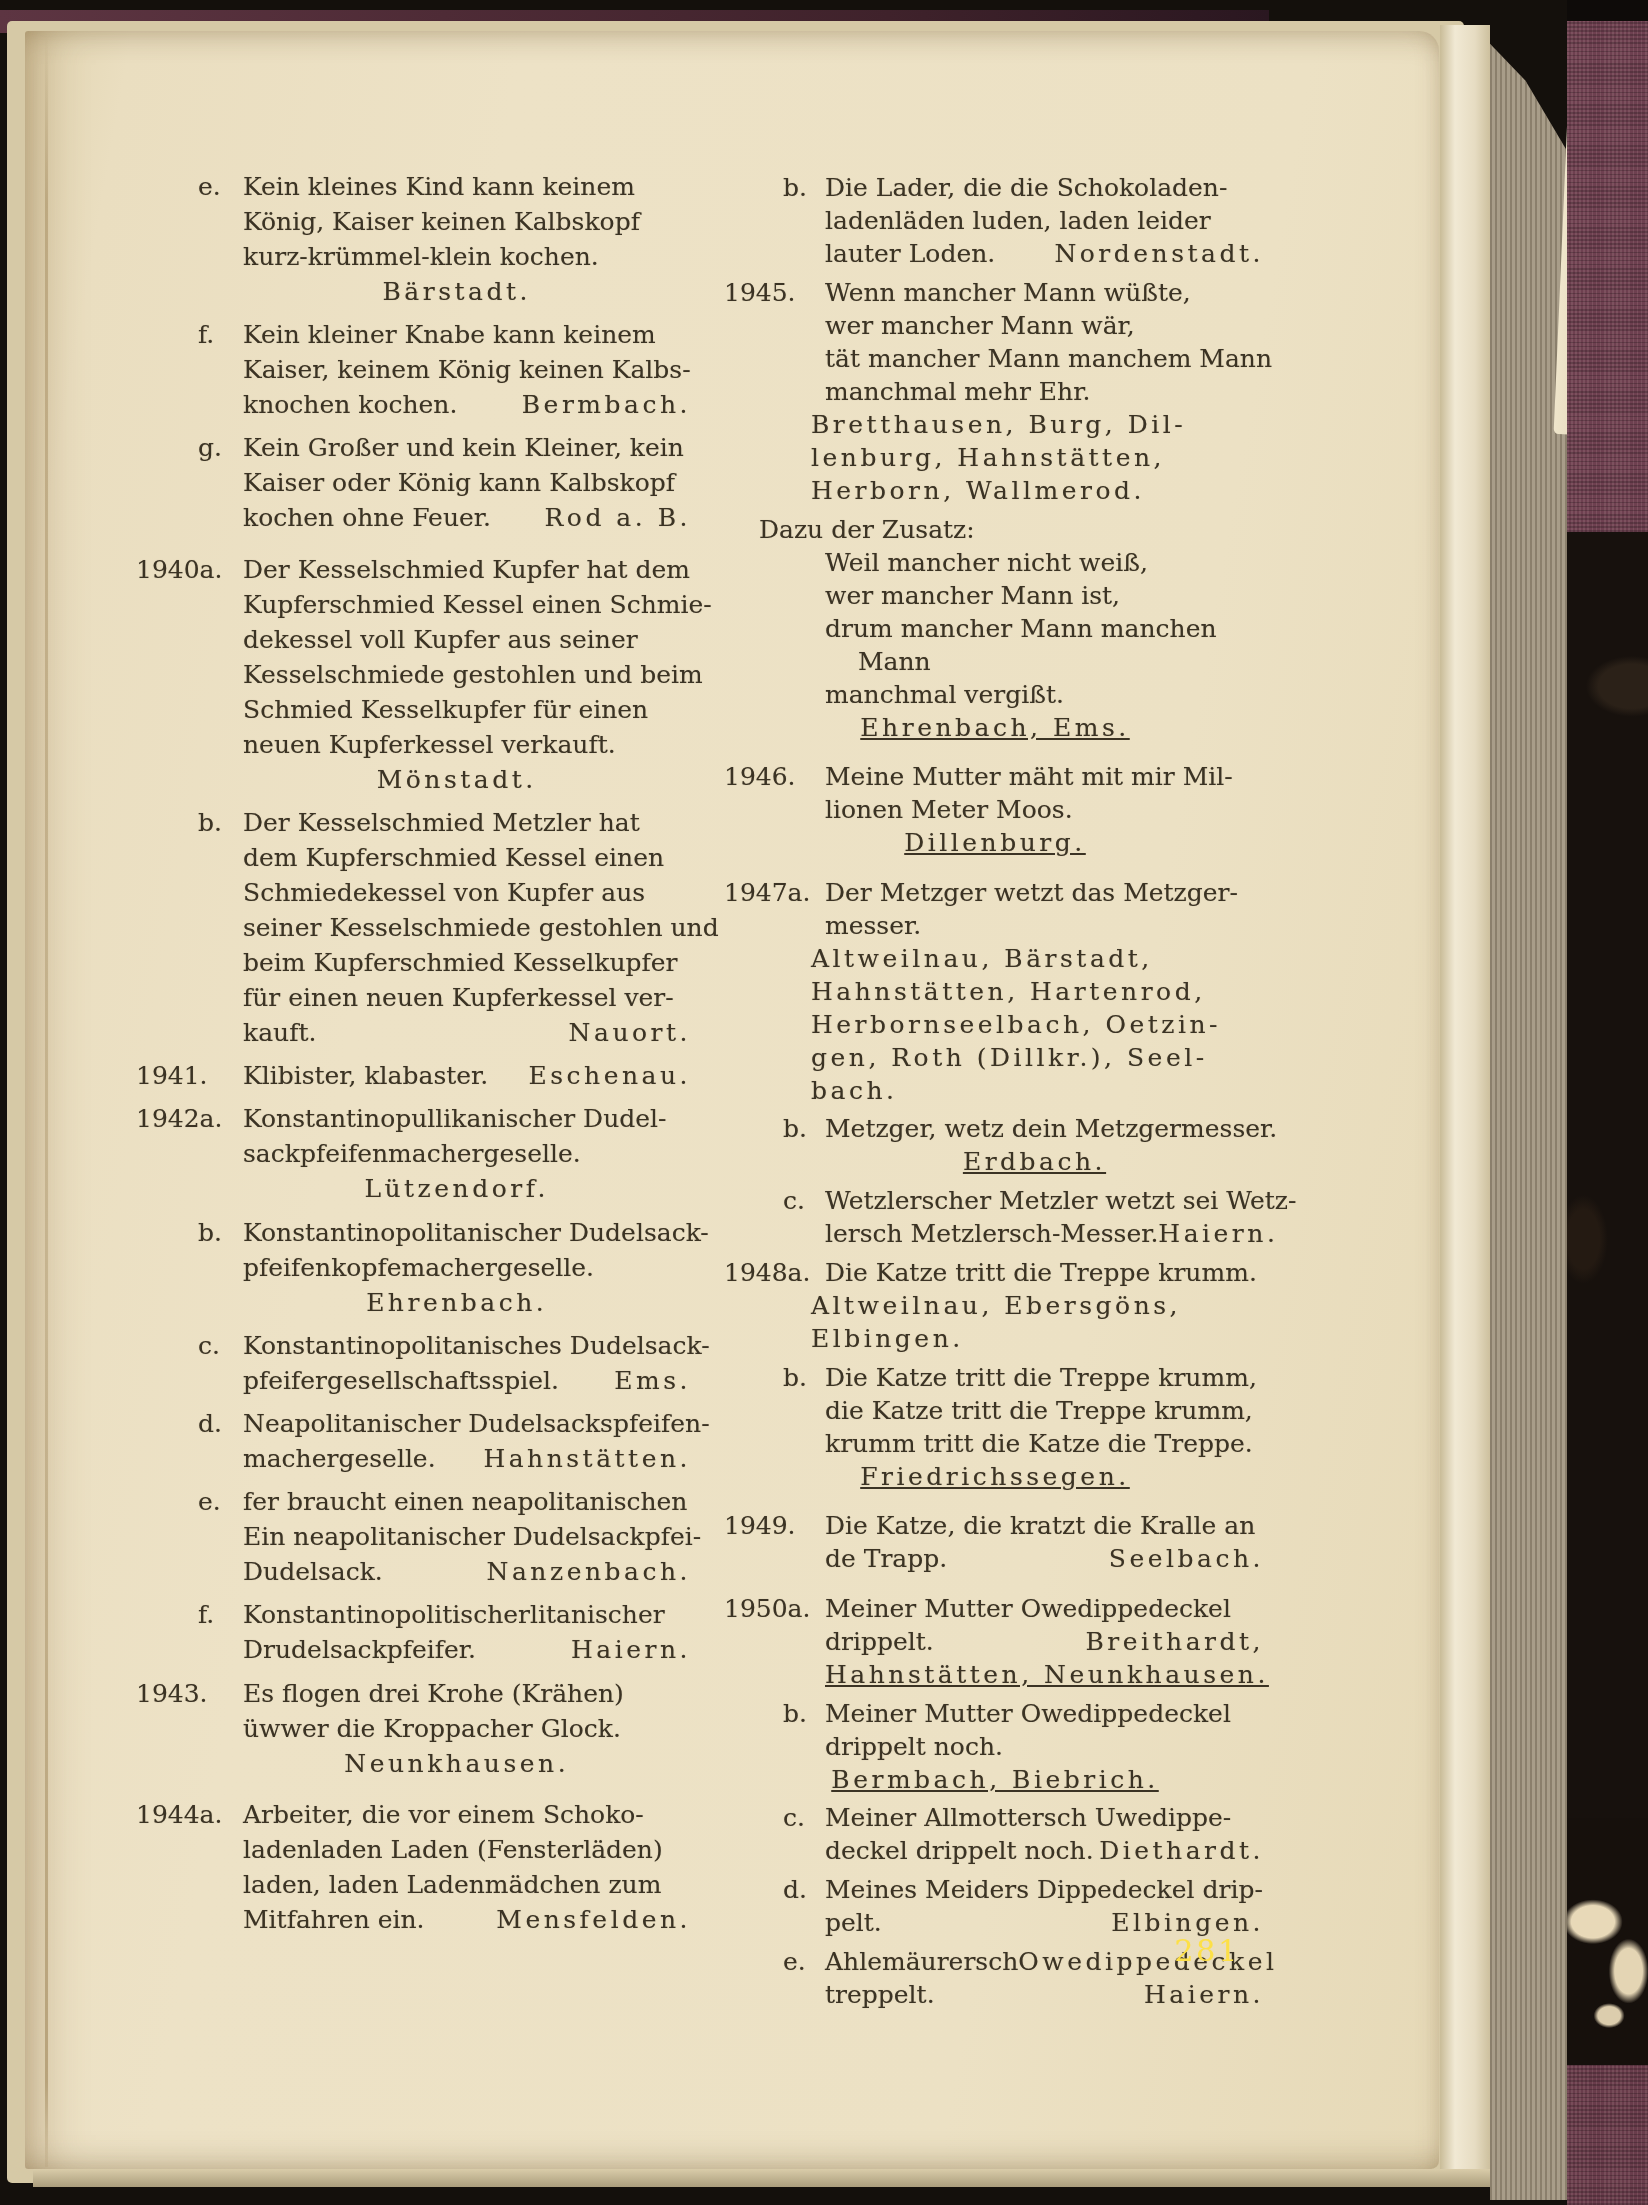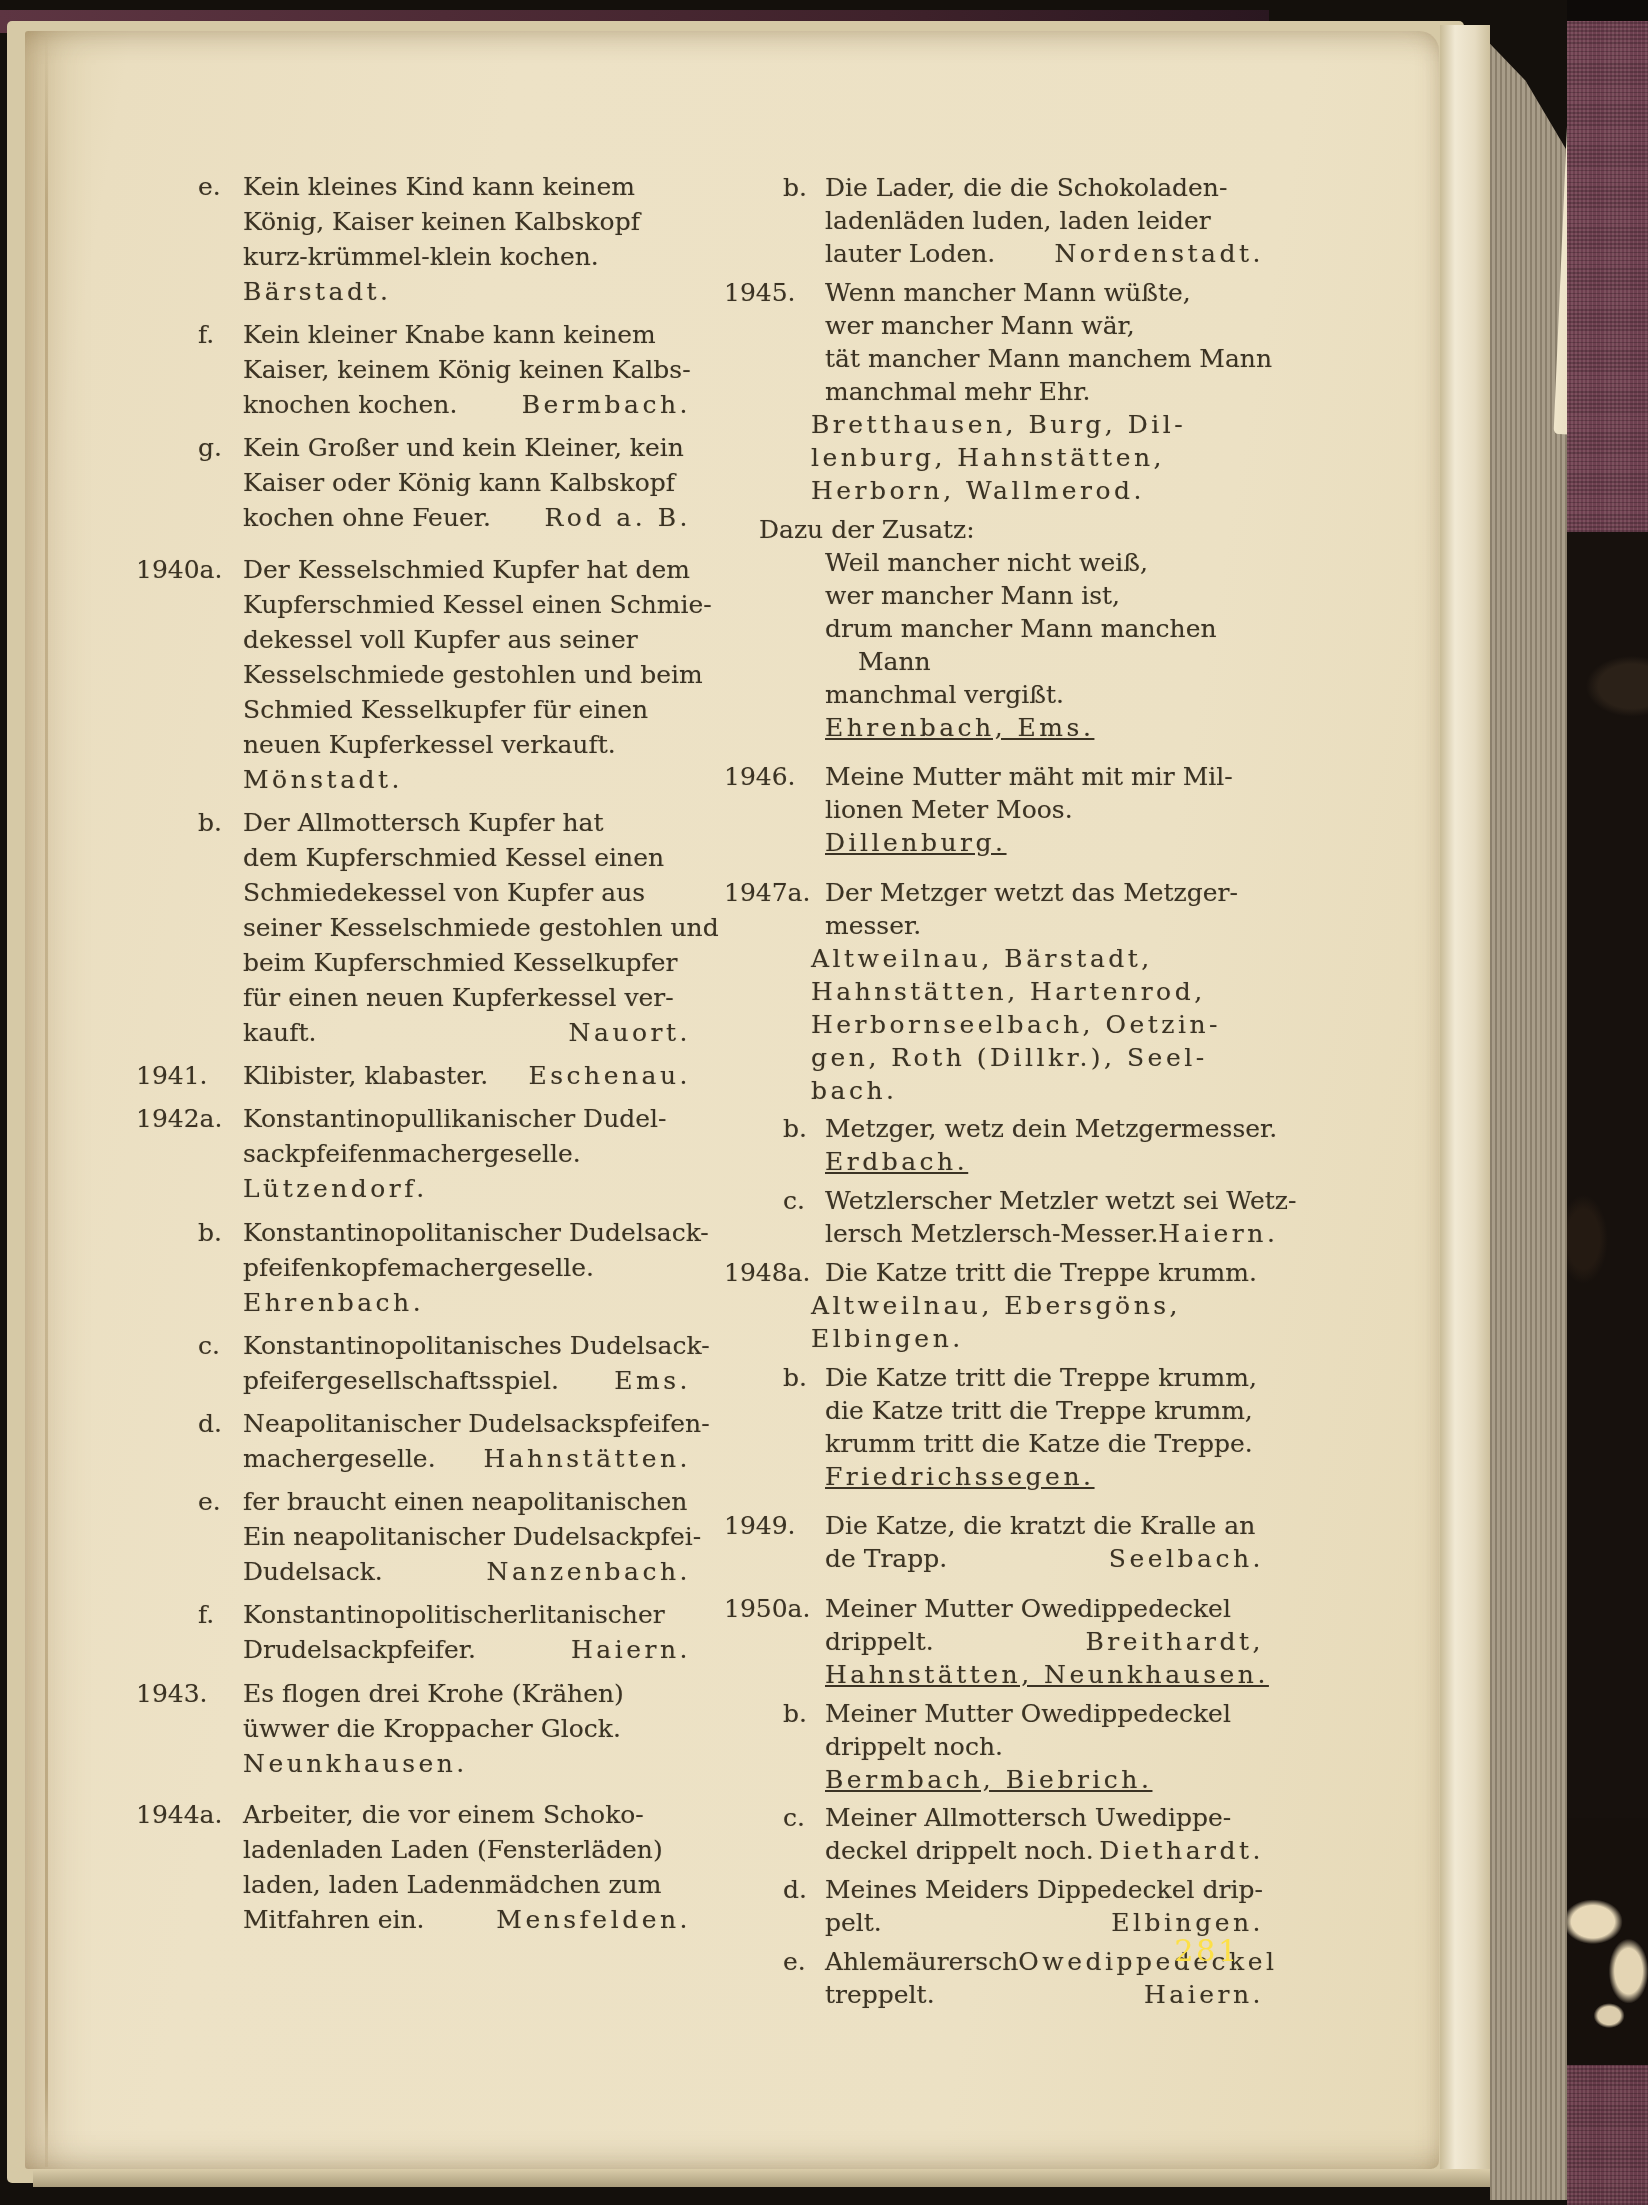--- a/index.html
+++ b/index.html
@@ -61,21 +61,21 @@
   .col-right .entry{margin-bottom:5.8px;}
   .entry.gap{margin-top:16.5px;}
   .entry .txt{margin-left:107px;}
   .col-right .entry .txt{margin-left:101px;}
   .lbl{position:absolute;top:0;left:0;}
   .lbl.letter{left:62px;}
   .col-right .lbl.letter{left:59px;}
   .ln{white-space:nowrap;}
   .tail{display:flex;justify-content:space-between;align-items:center;}
   .place{letter-spacing:.14em;}
-  .placeline{text-align:left;padding-right:20.6px;letter-spacing:.14em;}
+  .placeline{text-align:center;padding-right:20.6px;letter-spacing:.14em;}
   .col-right .placeline{padding-right:20px;text-decoration:underline;}
   .col-right .placeline.inset{padding-right:99px;}
   .places{margin-left:87px;letter-spacing:.14em;}
   .zintro{margin-left:35px;}
   .indent1{padding-left:33px;}
   .pagenum{position:absolute;left:1145px;top:1933px;width:124px;text-align:center;
     font-size:30.5px;color:#fde047;letter-spacing:2.5px;font-weight:500;}
 </style>
 </head>
 <body>
@@ -143,21 +143,21 @@
       <div class="ln">Kesselschmiede gestohlen und beim</div>
       <div class="ln">Schmied Kesselkupfer für einen</div>
       <div class="ln">neuen Kupferkessel verkauft.</div>
       <div class="ln placeline">Mönstadt.</div>
     </div>
   </div>
 
   <div class="entry">
     <span class="lbl letter">b.</span>
     <div class="txt">
-      <div class="ln">Der Allmottersch Kupfer hat</div>
+      <div class="ln">Der Kesselschmied Metzler hat</div>
       <div class="ln">dem Kupferschmied Kessel einen</div>
       <div class="ln">Schmiedekessel von Kupfer aus</div>
       <div class="ln">seiner Kesselschmiede gestohlen und</div>
       <div class="ln">beim Kupferschmied Kesselkupfer</div>
       <div class="ln">für einen neuen Kupferkessel ver-</div>
       <div class="ln tail">
         <span>kauft.</span>
         <span class="place">Nauort.</span>
       </div>
     </div>

